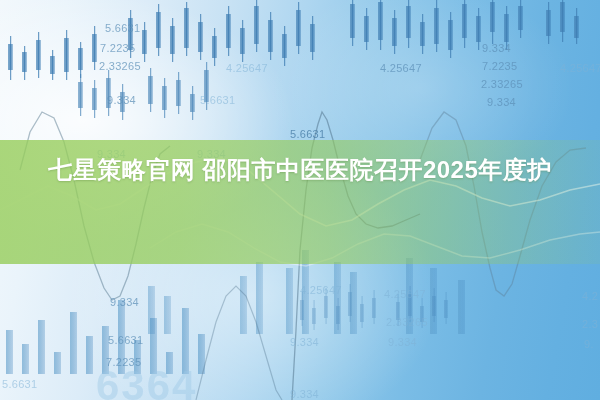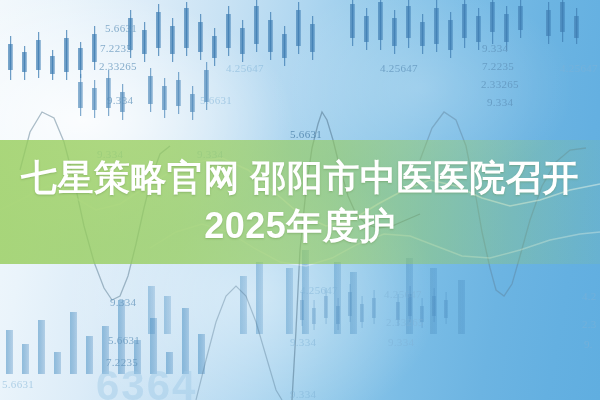--- a/index.html
+++ b/index.html
@@ -46,21 +46,21 @@
     position: absolute;
     inset: 0;
     width: 600px;
     height: 400px;
   }
 
   
   .val-label {
     position: absolute;
     color: #5d90b8;
-    font-family: Liberation Serif, serif;
+    font-family: Liberation Sans, sans-serif;
     white-space: nowrap;
     letter-spacing: 0.3px;
     opacity: 0.72;
   }
   .val-label.dark { color: #4a7fa8; opacity: 0.8; }
   .val-label.pale { color: #7fb2d6; opacity: 0.55; }
 
   .watermark-num {
     position: absolute;
     color: #9cc8e6;
@@ -383,17 +383,17 @@
       <div class="val-label pale" style="left: 582px; top: 318px; font-size: 11px;">2.3</div>
       <div class="val-label pale" style="left: 584px; top: 338px; font-size: 11px;">9.</div>
     </div>
 
   <div id="watermark-layer">
       <div class="watermark-num" style="left: 96px; top: 362px; font-size: 42px;">6364</div>
     </div>
 
   <div class="green-band" style="top: 140px; height: 124px;"></div>
 
-  <div class="headline" style="top: 154px; font-size: 36px;">
+  <div class="headline" style="top: 154px; font-size: 24px;">
     <span class="ln">七星策略官网 邵阳市中医医院召开2025年度护</span>
   </div>
 
 </div>
 
 </body></html>

